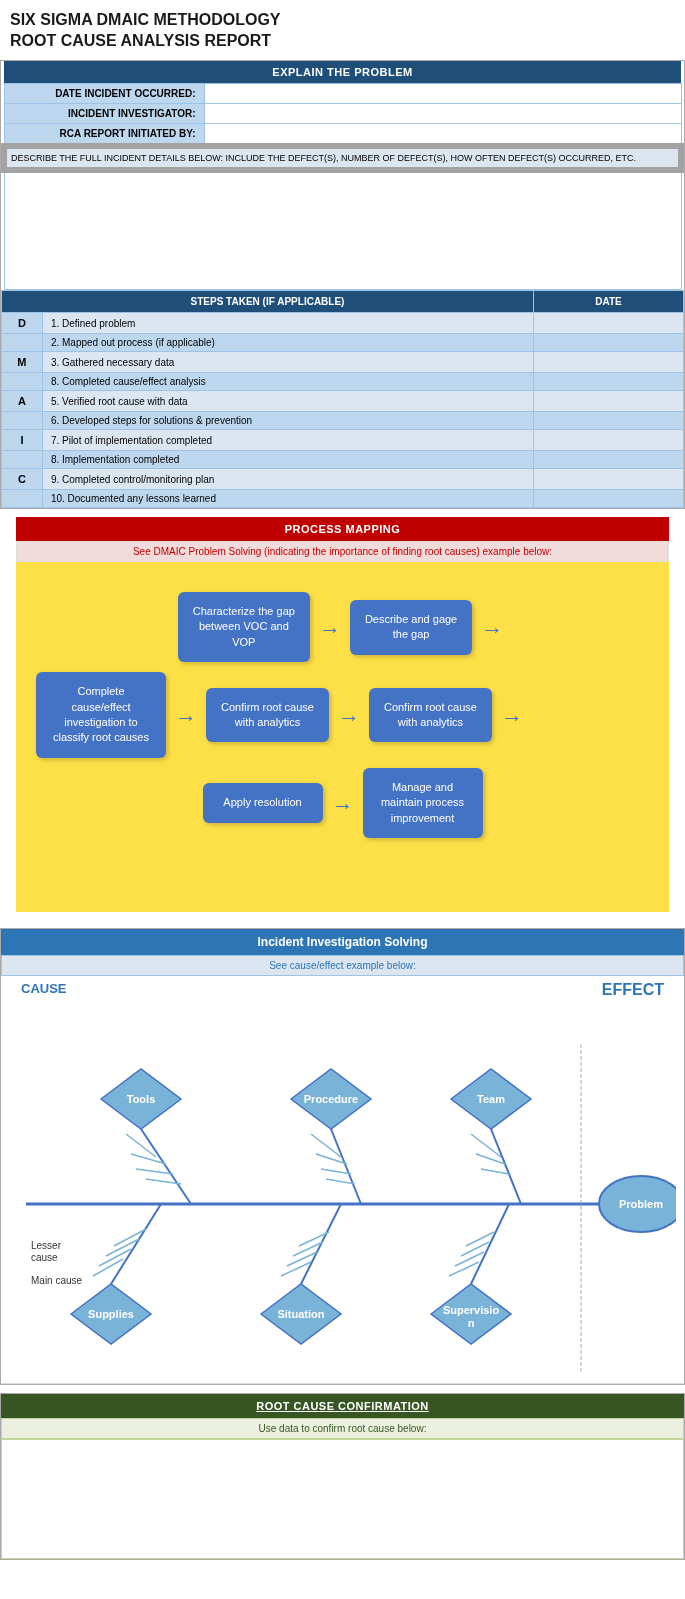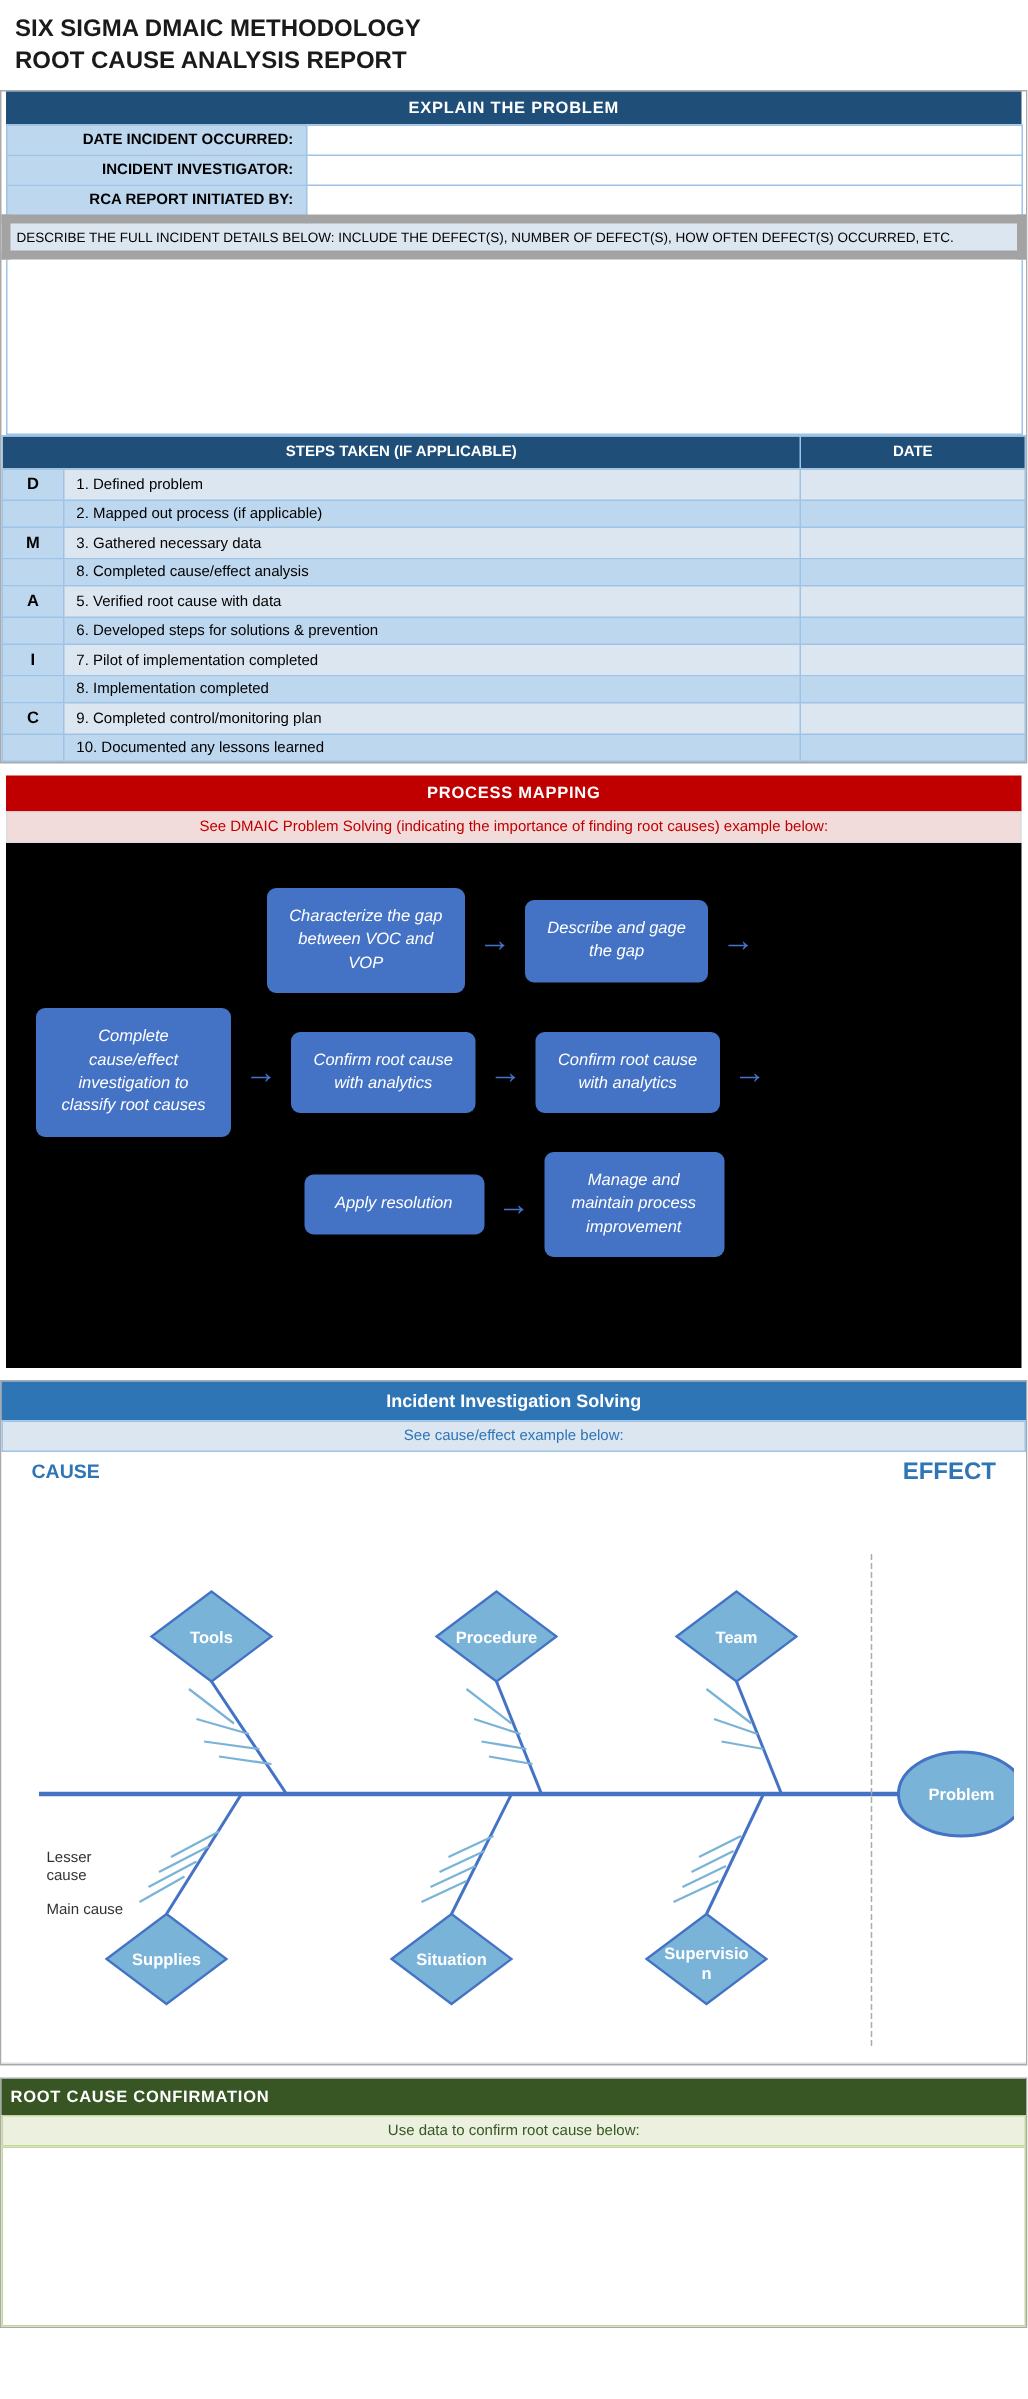--- a/index.html
+++ b/index.html
@@ -107,44 +107,43 @@
       width: 150px;
     }
     .step-date-alt {
       background: #bdd7ee;
       border: 1px solid #9dc3e6;
       width: 150px;
     }
 
     
     .process-mapping-section {
-      margin: 4px;
+      margin: 16px;
     }
     .process-mapping-header {
       background: #c00000;
       color: white;
       font-weight: bold;
       text-align: center;
       padding: 6px;
       font-size: 11px;
       letter-spacing: 0.5px;
     }
     .process-mapping-sub {
       background: #f2dcdb;
       color: #c00000;
       text-align: center;
       padding: 4px;
       font-size: 10px;
       border: 1px solid #ddd;
     }
     .process-mapping-body {
-      background: #000000;
+      background: #fde047;
       padding: 20px 10px;
       min-height: 350px;
-      font-style: italic;
     }
 
     
     .flow-row {
       display: flex;
       align-items: center;
       justify-content: center;
       margin: 10px 0;
       gap: 5px;
     }
@@ -209,23 +208,25 @@
     }
 
     
     .rcc-section {
       margin-top: 0;
     }
     .rcc-header {
       background: #375623;
       color: white;
       font-weight: bold;
+      text-align: center;
       padding: 6px;
       font-size: 11px;
       letter-spacing: 0.5px;
+      text-decoration: underline;
     }
     .rcc-sub {
       background: #ebf1de;
       color: #375623;
       text-align: center;
       padding: 4px;
       font-size: 10px;
       border: 1px solid #c4d79b;
     }
     .rcc-body {

